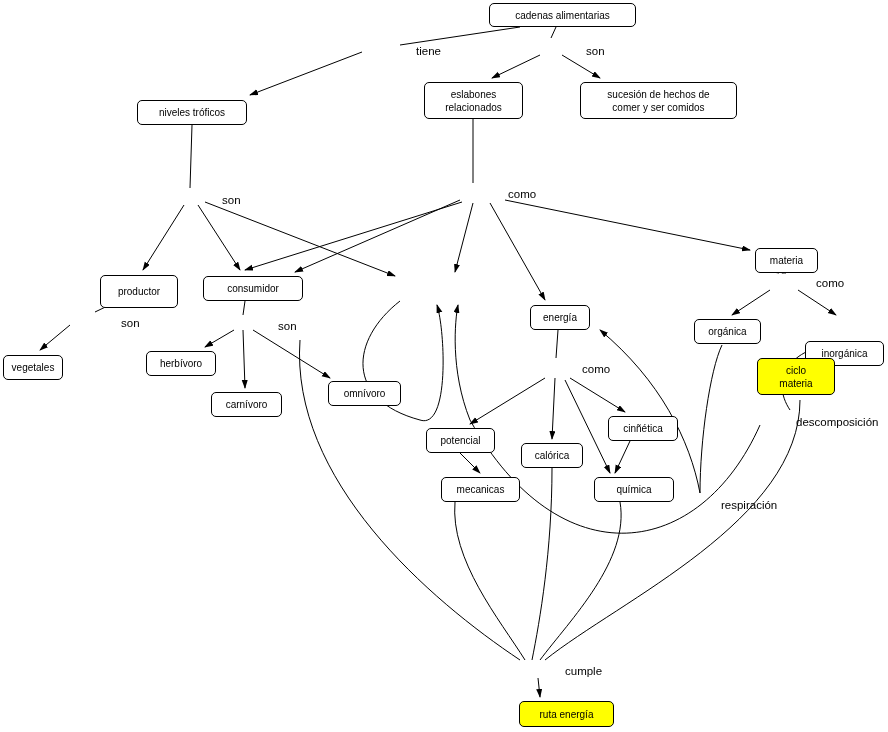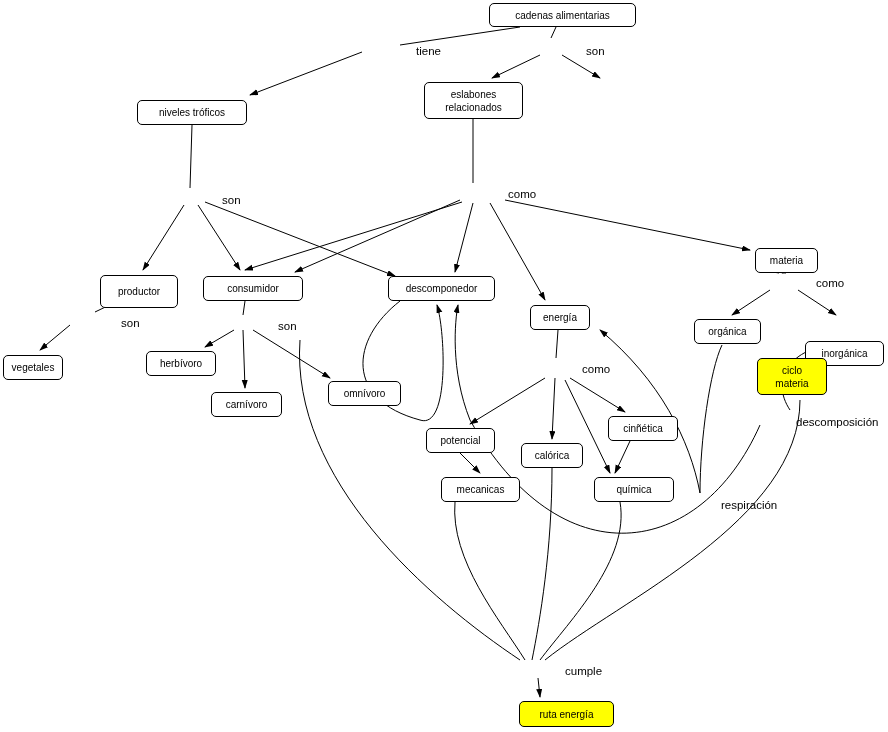--- a/index.html
+++ b/index.html
@@ -125,32 +125,33 @@
       <path d="M 620,502 C 630,560 570,620 540,660"></path>
       <path d="M 545,660 C 620,600 800,520 800,400"></path>
       <path d="M 538,678 L 540,697" marker-end="url(#arrow)"></path>
     </g>
   </svg>
 
   <div class="node" style="left:489px; top:3px; width:147px; height:24px;">cadenas alimentarias</div>
   <div class="node" style="left:137px; top:100px; width:110px; height:25px;">niveles tróficos</div>
   <div class="node" style="left:424px; top:82px; width:99px; height:37px;">eslabones
 relacionados</div>
+  <div class="node" style="left:580px; top:82px; width:157px; height:37px;">sucesión de hechos de
+comer  y ser comidos</div>
   <div class="node" style="left:100px; top:275px; width:78px; height:33px;">productor</div>
   <div class="node" style="left:203px; top:276px; width:100px; height:25px;">consumidor</div>
-  <div class="node" style="left:388px; top:276px; width:107px; height:25px;">descomponedor</div>
   <div class="node" style="left:530px; top:305px; width:60px; height:25px;">energía</div>
   <div class="node" style="left:755px; top:248px; width:63px; height:25px;">materia</div>
   <div class="node" style="left:3px; top:355px; width:60px; height:25px;">vegetales</div>
   <div class="node" style="left:146px; top:351px; width:70px; height:25px;">herbívoro</div>
   <div class="node" style="left:211px; top:392px; width:71px; height:25px;">carnívoro</div>
   <div class="node" style="left:328px; top:381px; width:73px; height:25px;">omnívoro</div>
   <div class="node" style="left:694px; top:319px; width:67px; height:25px;">orgánica</div>
   <div class="node" style="left:805px; top:319px; width:79px; height:25px;margin-top:22px;">inorgánica</div>
-  <div class="node highlight" style="left:757px; top:358px; width:70px; height:37px;">ciclo
+  <div class="node highlight" style="left:757px; top:358px; width:78px; height:37px;">ciclo
 materia</div>
   <div class="node" style="left:426px; top:428px; width:69px; height:25px;">potencial</div>
   <div class="node" style="left:521px; top:443px; width:62px; height:25px;">calórica</div>
   <div class="node" style="left:608px; top:416px; width:70px; height:25px;">cinñética</div>
   <div class="node" style="left:441px; top:477px; width:79px; height:25px;">mecanicas</div>
   <div class="node" style="left:594px; top:477px; width:80px; height:25px;">química</div>
   <div class="node highlight" style="left:519px; top:701px; width:95px; height:26px;">ruta energía</div>
 
   <div class="linklabel" style="left:372px; top:45px;">tiene</div>
   <div class="linklabel" style="left:542px; top:45px;">son</div>

